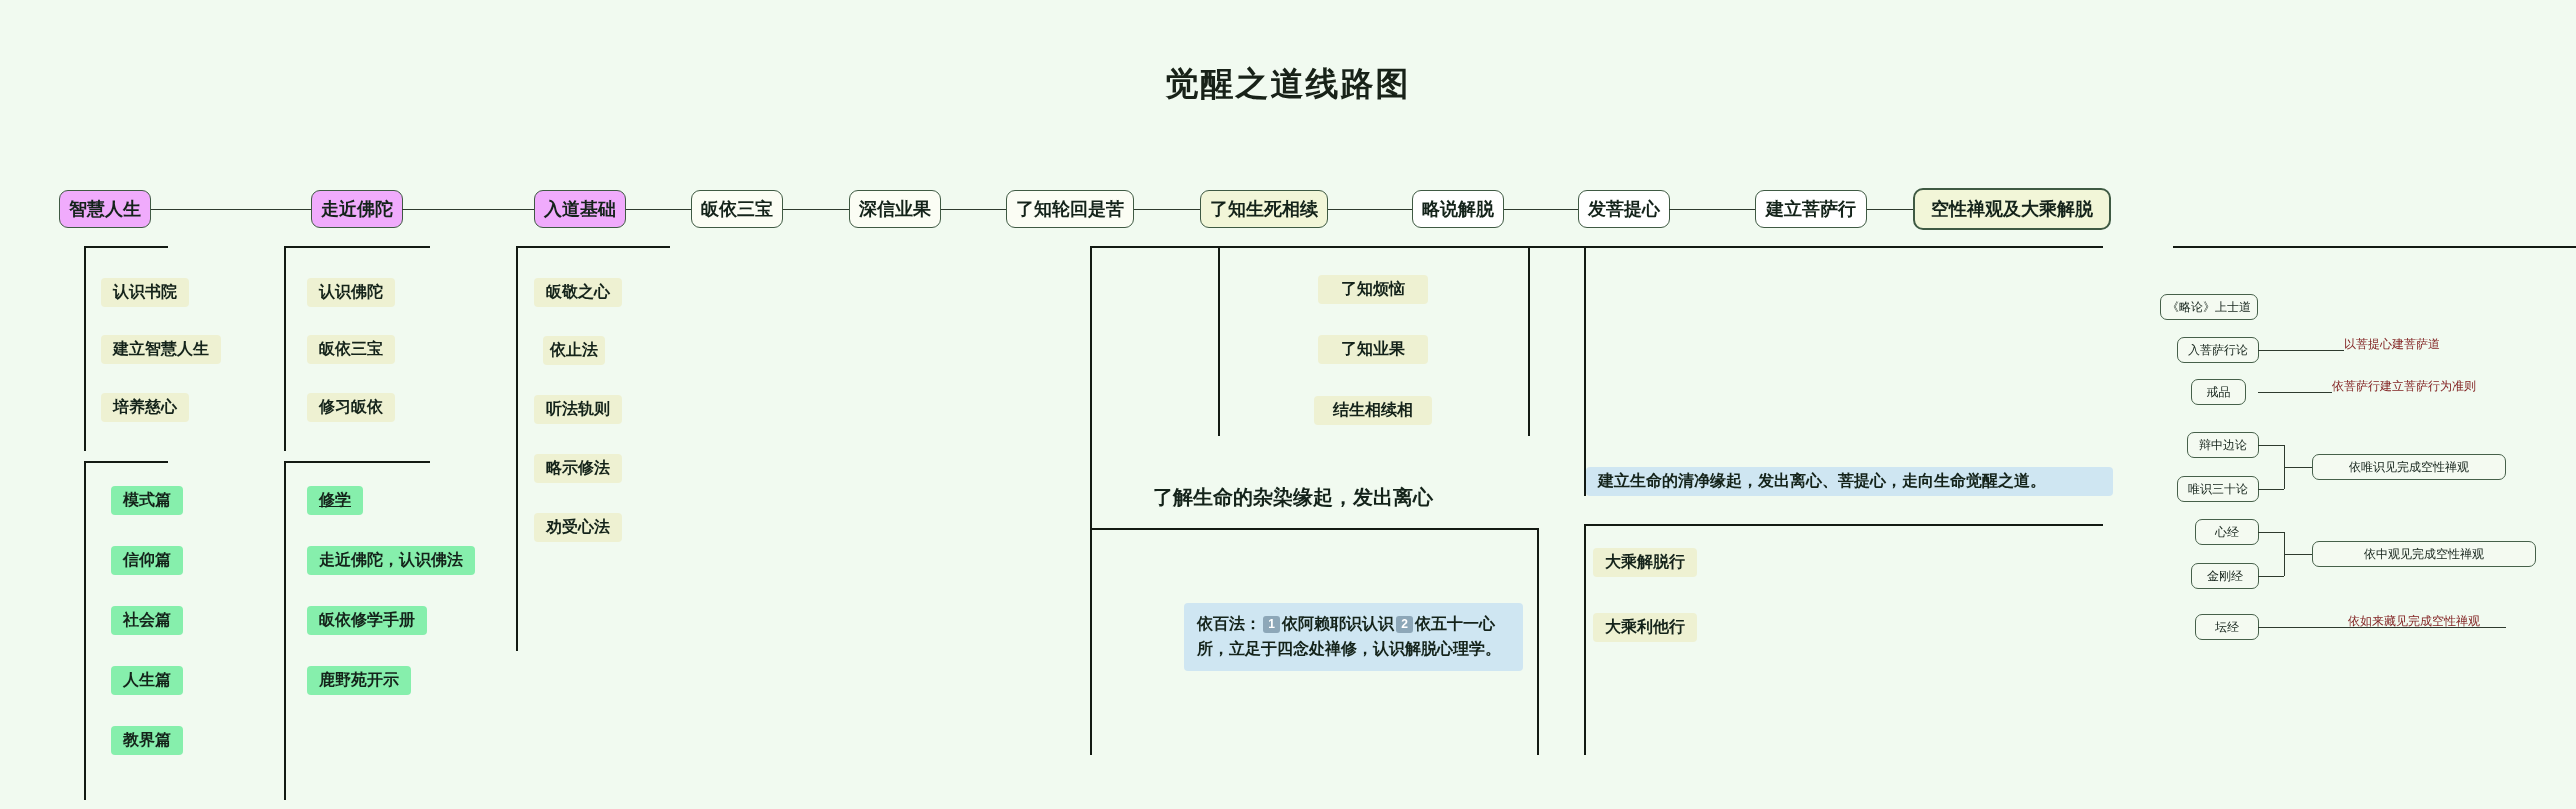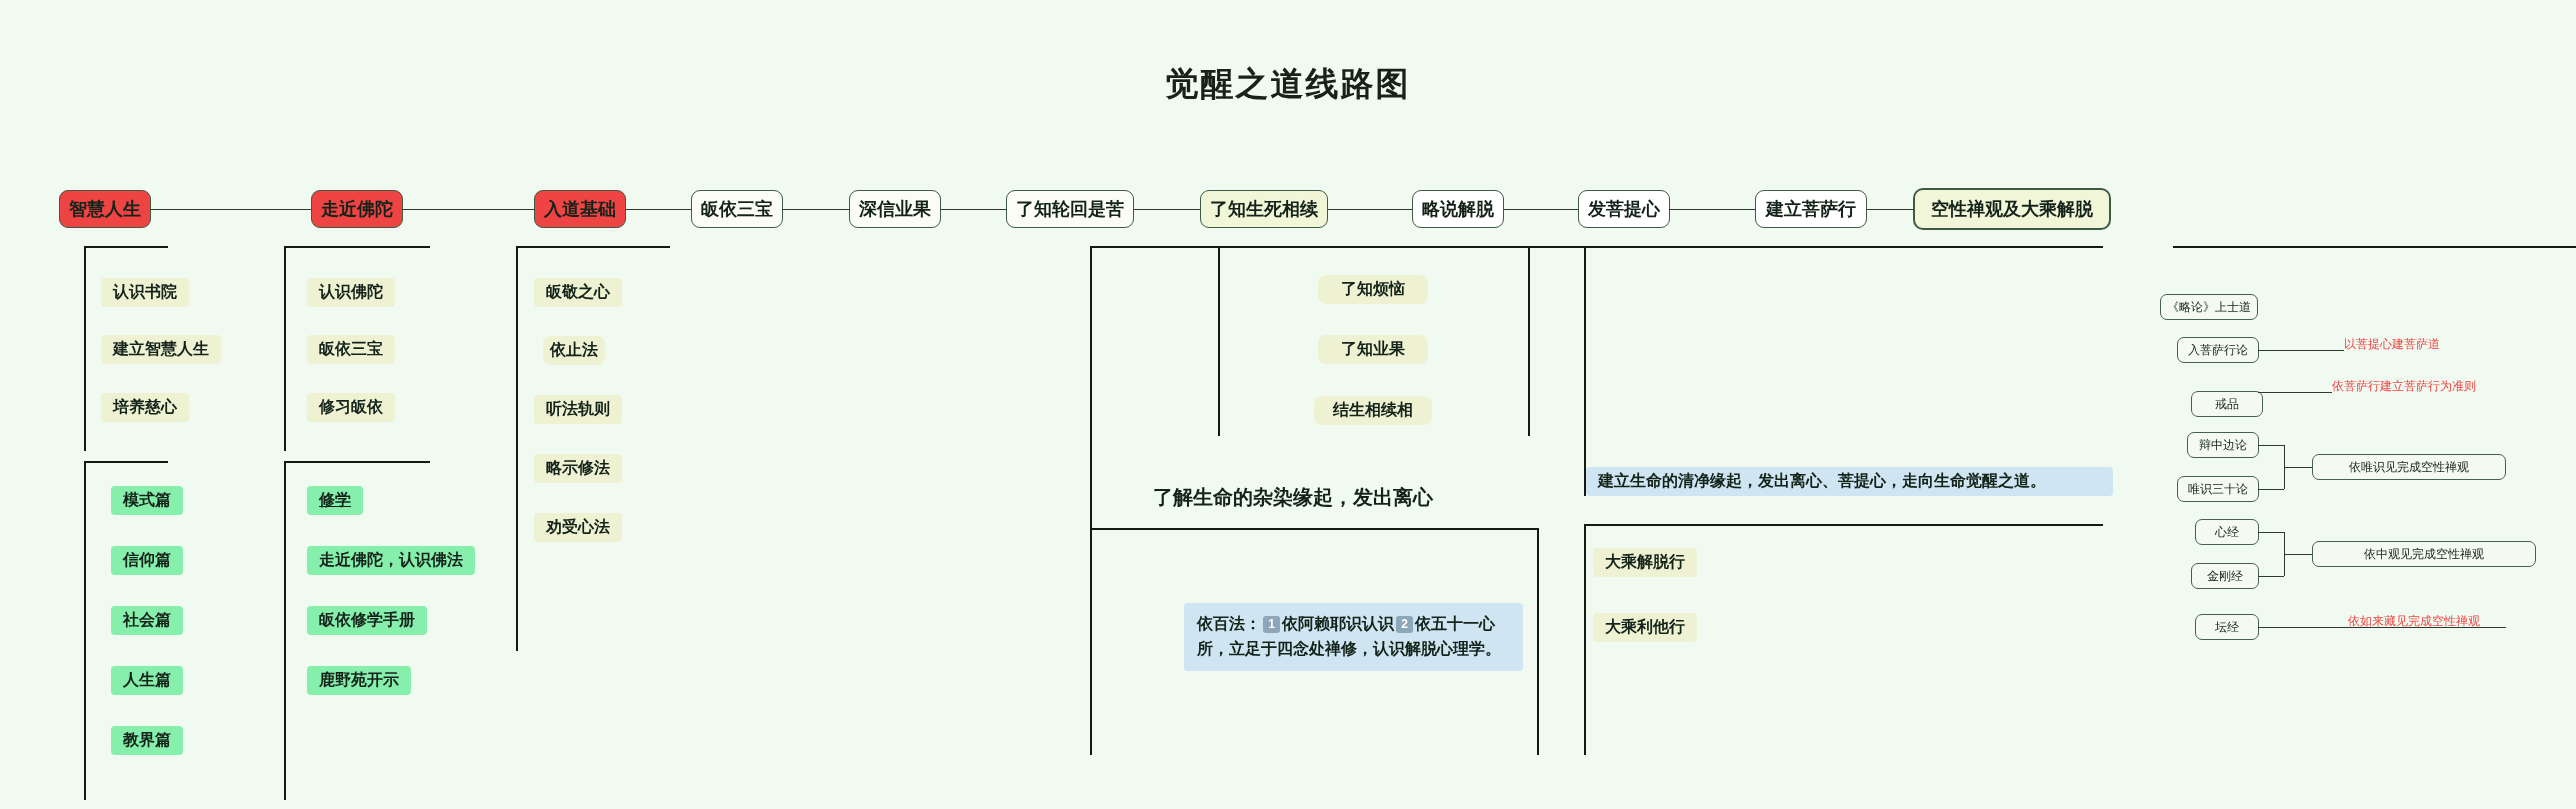--- a/index.html
+++ b/index.html
@@ -26,21 +26,21 @@
     height:38px;
     border:1.6px solid #3f5a43;
     border-radius:9px;
     display:flex;align-items:center;justify-content:center;
     font-size:18px;font-weight:bold;
     white-space:nowrap;
     box-sizing:border-box;
     background:#ffffff;
   }
   .pill.tintA{background:#f2f6d8;}
-  .pill.tintB{background:#ef4444;}
+  .pill.tintB{background:#f0abfc;}
   .pill.tintC{background:#fbfdf4;}
   .pill.tintD{background:#ffffff;}
   .pill.strong{border-width:2.4px;background:#f2f6d8;}
 
   .chainline{
     position:absolute;height:0;border-top:1.6px solid #2e3a2e;
   }
 
   
   .brk{position:absolute;box-sizing:border-box;}
@@ -55,21 +55,21 @@
     padding:0 12px;
     height:29px;
     border-radius:4px;
     font-size:16px;font-weight:bold;
     white-space:nowrap;
     box-sizing:border-box;
   }
   .chip.yellow{background:#eef1d2;}
   .chip.mint{background:#86efac;}
   .chip.blue{background:#cfe6f2;}
-  .chip.center{justify-content:center;border-radius:8px;}
+  .chip.center{justify-content:center;}
 
   .chip.multiline{
     height:auto;align-items:flex-start;
     padding:9px 13px;line-height:1.55;white-space:normal;
   }
 
   .plain{
     position:absolute;
     font-size:18px;font-weight:bold;white-space:nowrap;
   }
@@ -82,21 +82,21 @@
     background:#f4faf1;
     display:flex;align-items:center;justify-content:center;
     font-size:12px;
     white-space:nowrap;
     box-sizing:border-box;
     height:26px;
   }
   .rline{position:absolute;border-top:1.3px solid #2e3a2e;height:0;}
   .rvline{position:absolute;border-left:1.3px solid #2e3a2e;width:0;}
   .rlabel{
-    position:absolute;font-size:12px;white-space:nowrap;color:#ef4444;
+    position:absolute;font-size:12px;white-space:nowrap;color:#7f1d1d;
   }
 
   
   .num{
     display:inline-block;
     width:17px;height:17px;line-height:17px;
     text-align:center;
     font-size:12px;
     background:#8da7b8;color:#fff;
     border-radius:3px;
@@ -279,21 +279,21 @@
   <div class="rbox" style="left:2160px;top:294px;width:98px;">
     <span>《略论》上士道</span>
   </div>
 
   <div class="rbox" style="left:2177px;top:337px;width:82px;">
     <span>入菩萨行论</span>
   </div>
   <div class="rline" style="left:2258px;top:350px;width:86px;"></div>
   <div class="rlabel" style="left:2344px;top:336px;">以菩提心建菩萨道</div>
 
-  <div class="rbox" style="left:2191px;top:391px;width:72px;">
+  <div class="rbox" style="left:2191px;top:379px;width:55px;">
     <span>戒品</span>
   </div>
   <div class="rline" style="left:2258px;top:392px;width:74px;"></div>
   <div class="rlabel" style="left:2332px;top:378px;">依菩萨行建立菩萨行为准则</div>
 
   <div class="rbox" style="left:2187px;top:432px;width:72px;">
     <span>辩中边论</span>
   </div>
   <div class="rbox" style="left:2177px;top:476px;width:82px;">
     <span>唯识三十论</span>

